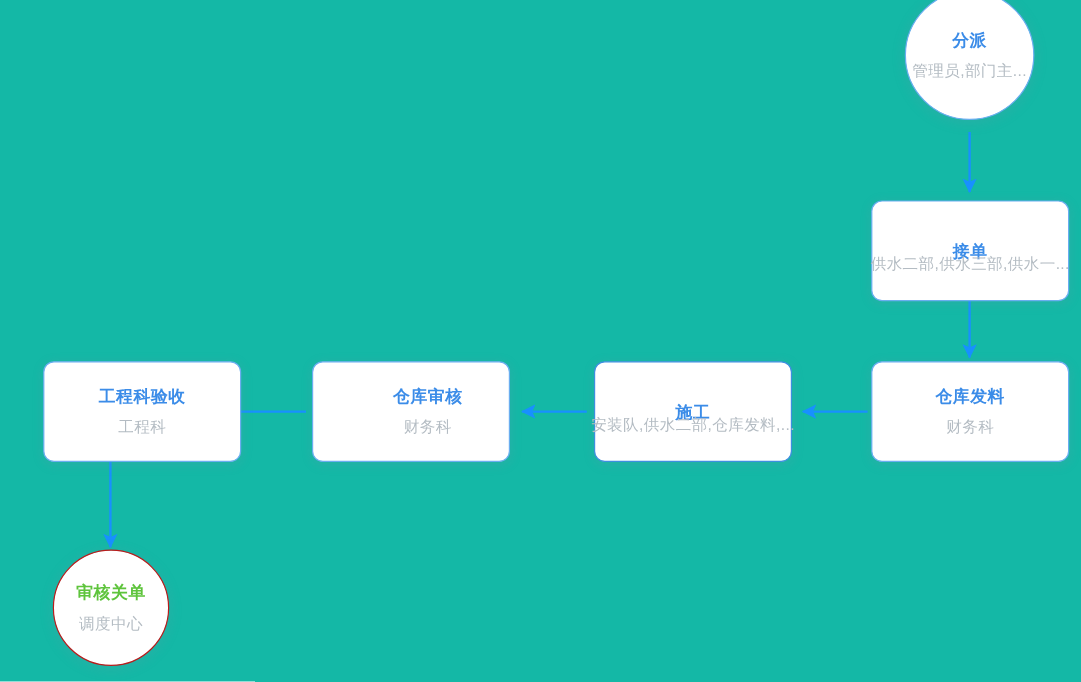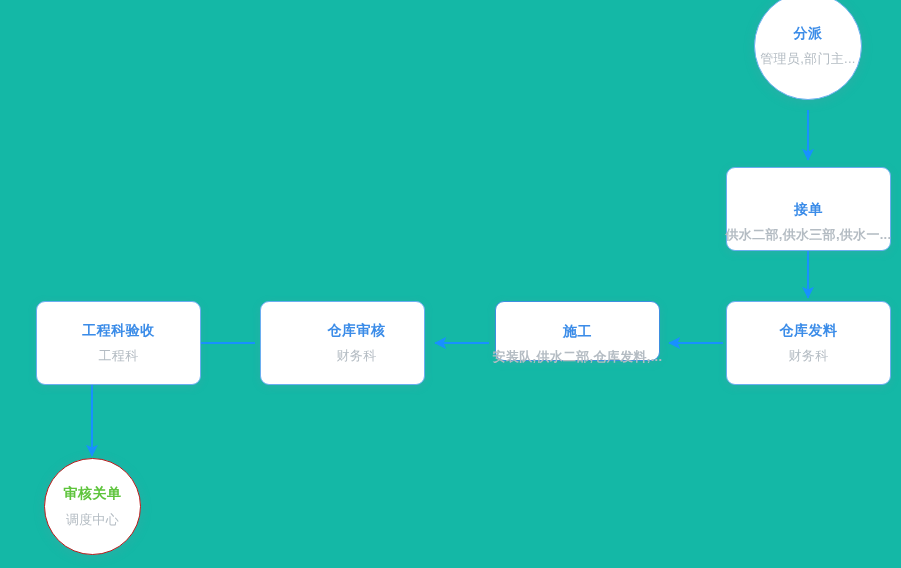--- a/index.html
+++ b/index.html
@@ -56,25 +56,24 @@
     font-size: 13px;
     color: #b4bcc3;
     line-height: 1.3;
     white-space: nowrap;
     letter-spacing: 0.3px;
   }
   
   .node-rect .subtitle.overflow {
     position: absolute;
     top: 50%;
-    margin-top: 18px;
+    margin-top: 3px;
     left: 50%;
     transform: translateX(-50%);
     overflow: visible;
-    font-weight: bold;
   }
 
   
   .node-circle {
     position: absolute;
     box-sizing: border-box;
     border-radius: 50%;
     background: #ffffff;
     display: flex;
     flex-direction: column;
@@ -139,21 +138,21 @@
   <div class="node-rect" style="left:726px; top:167px; width:165px; height:84px;">
     <div class="title">接单</div>
     <div class="subtitle overflow">供水二部,供水三部,供水一...</div>
   </div>
 
   <div class="node-rect" style="left:726px; top:301px; width:165px; height:84px;">
     <div class="title">仓库发料</div>
     <div class="subtitle">财务科</div>
   </div>
 
-  <div class="node-rect strong" style="left:495px; top:301px; width:165px; height:60px;">
+  <div class="node-rect strong" style="left:495px; top:301px; width:165px; height:84px;">
     <div class="title">施工</div>
     <div class="subtitle overflow">安装队,供水二部,仓库发料,...</div>
   </div>
 
   <div class="node-rect" style="left:260px; top:301px; width:165px; height:84px;padding-left:28px;">
     <div class="title">仓库审核</div>
     <div class="subtitle">财务科</div>
   </div>
 
   <div class="node-rect" style="left:9px; top:301px; width:165px; height:84px;margin-left:27px;">

